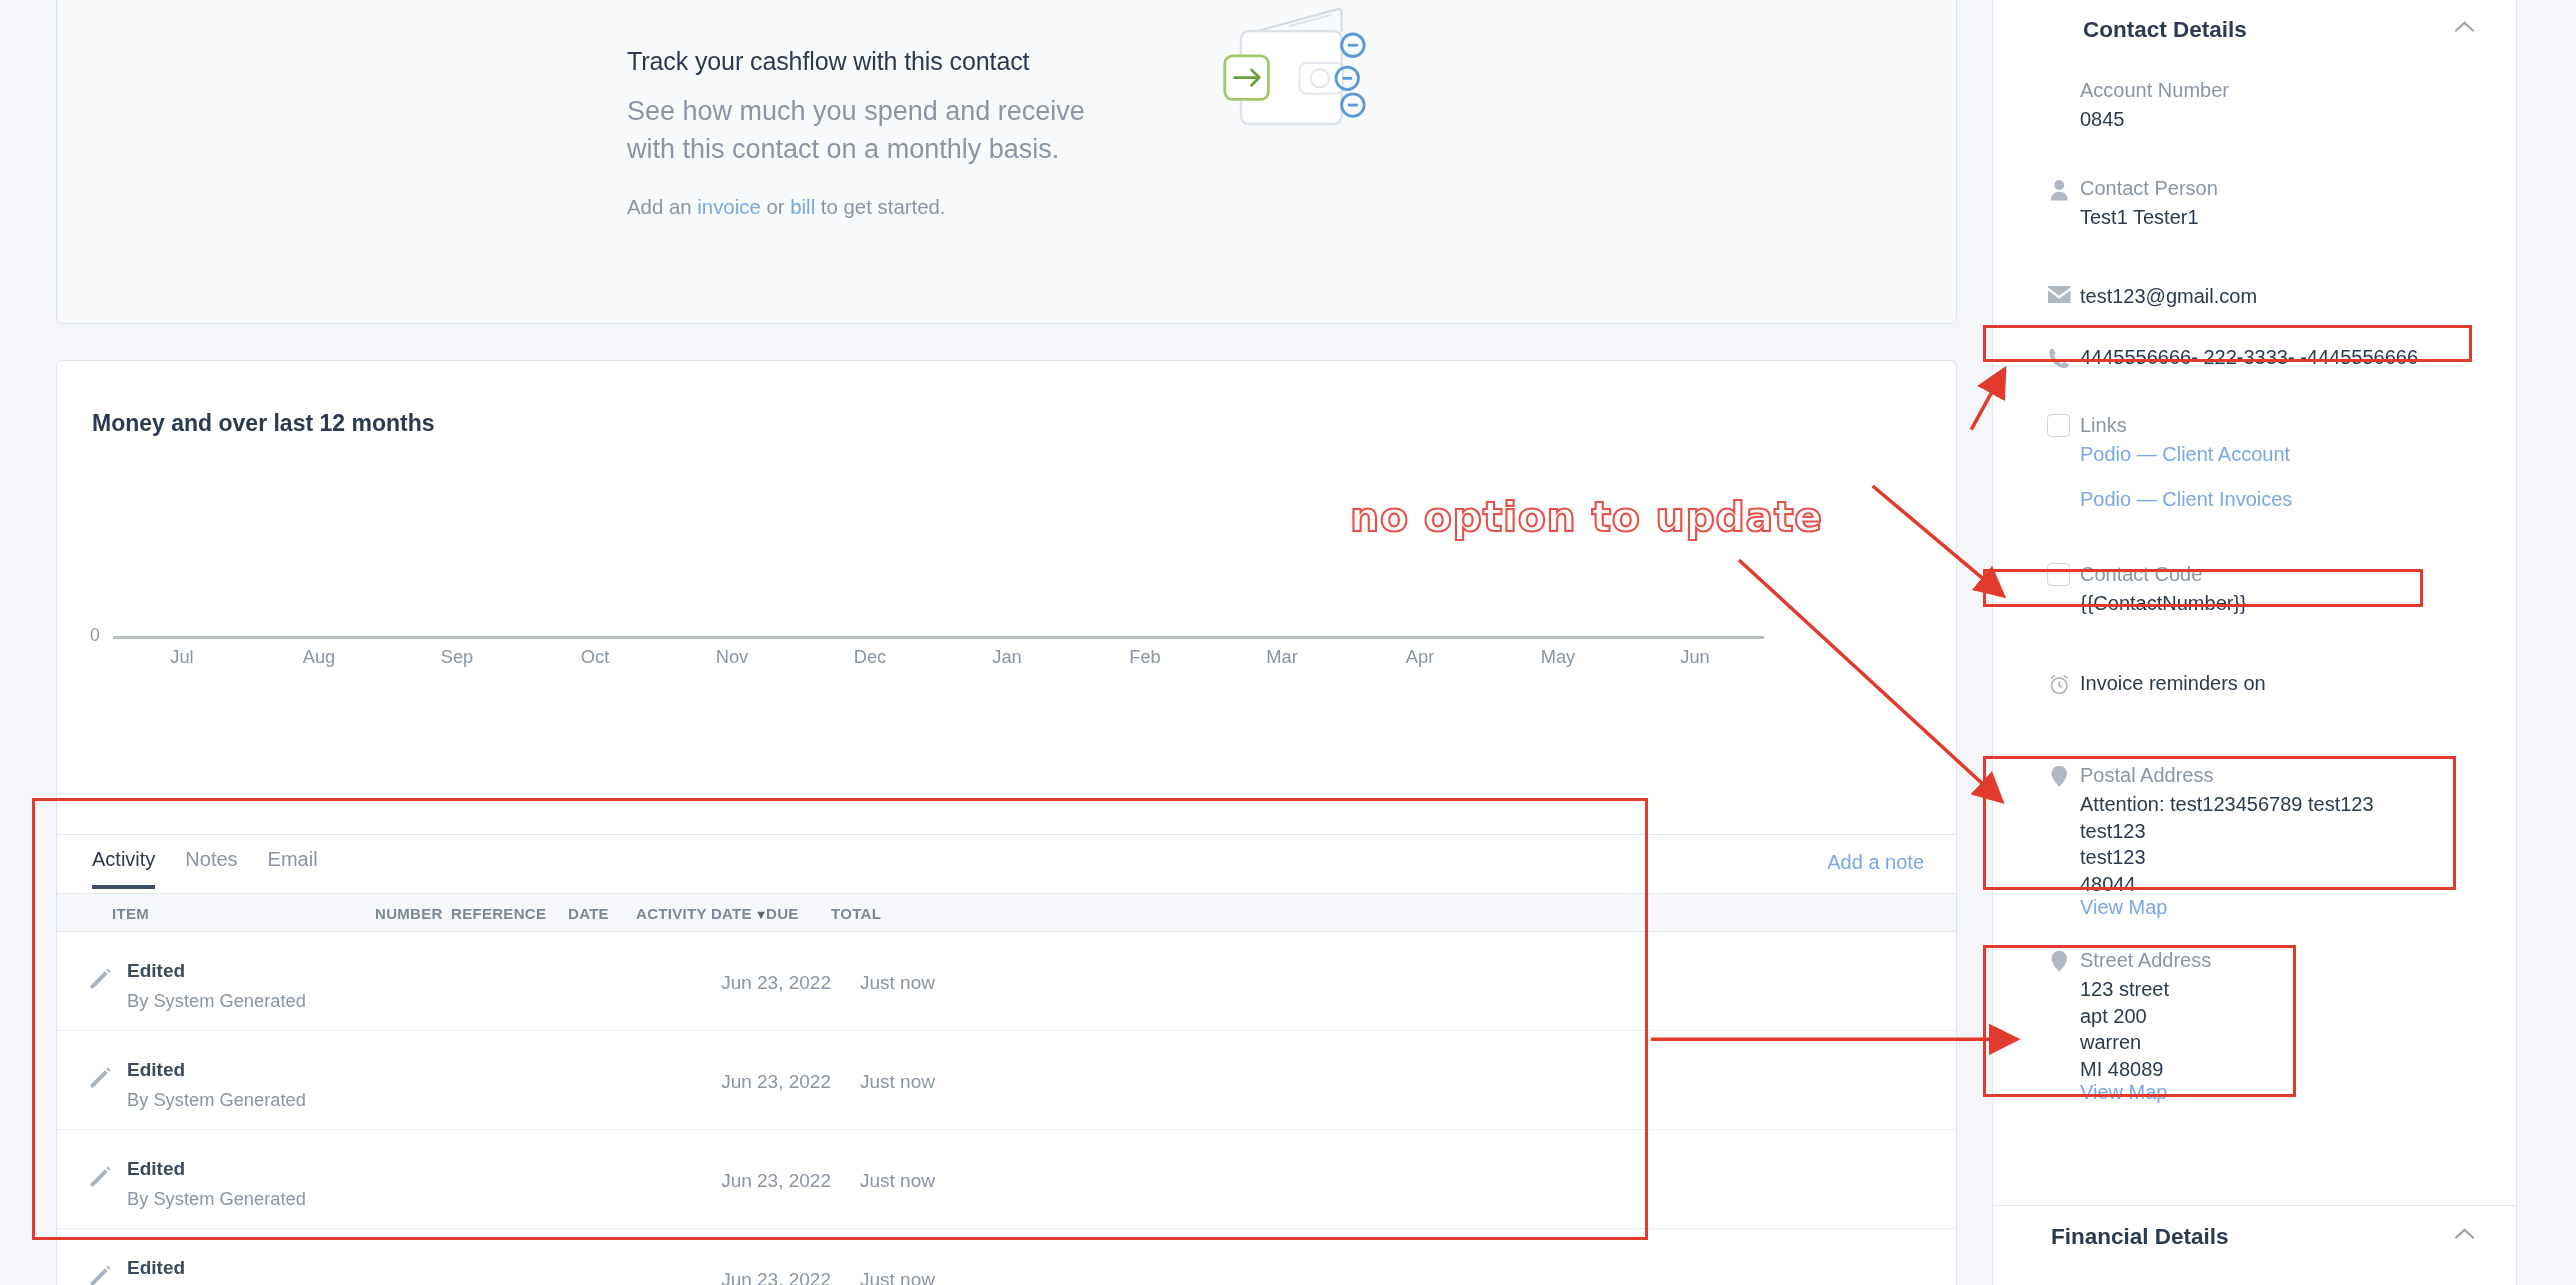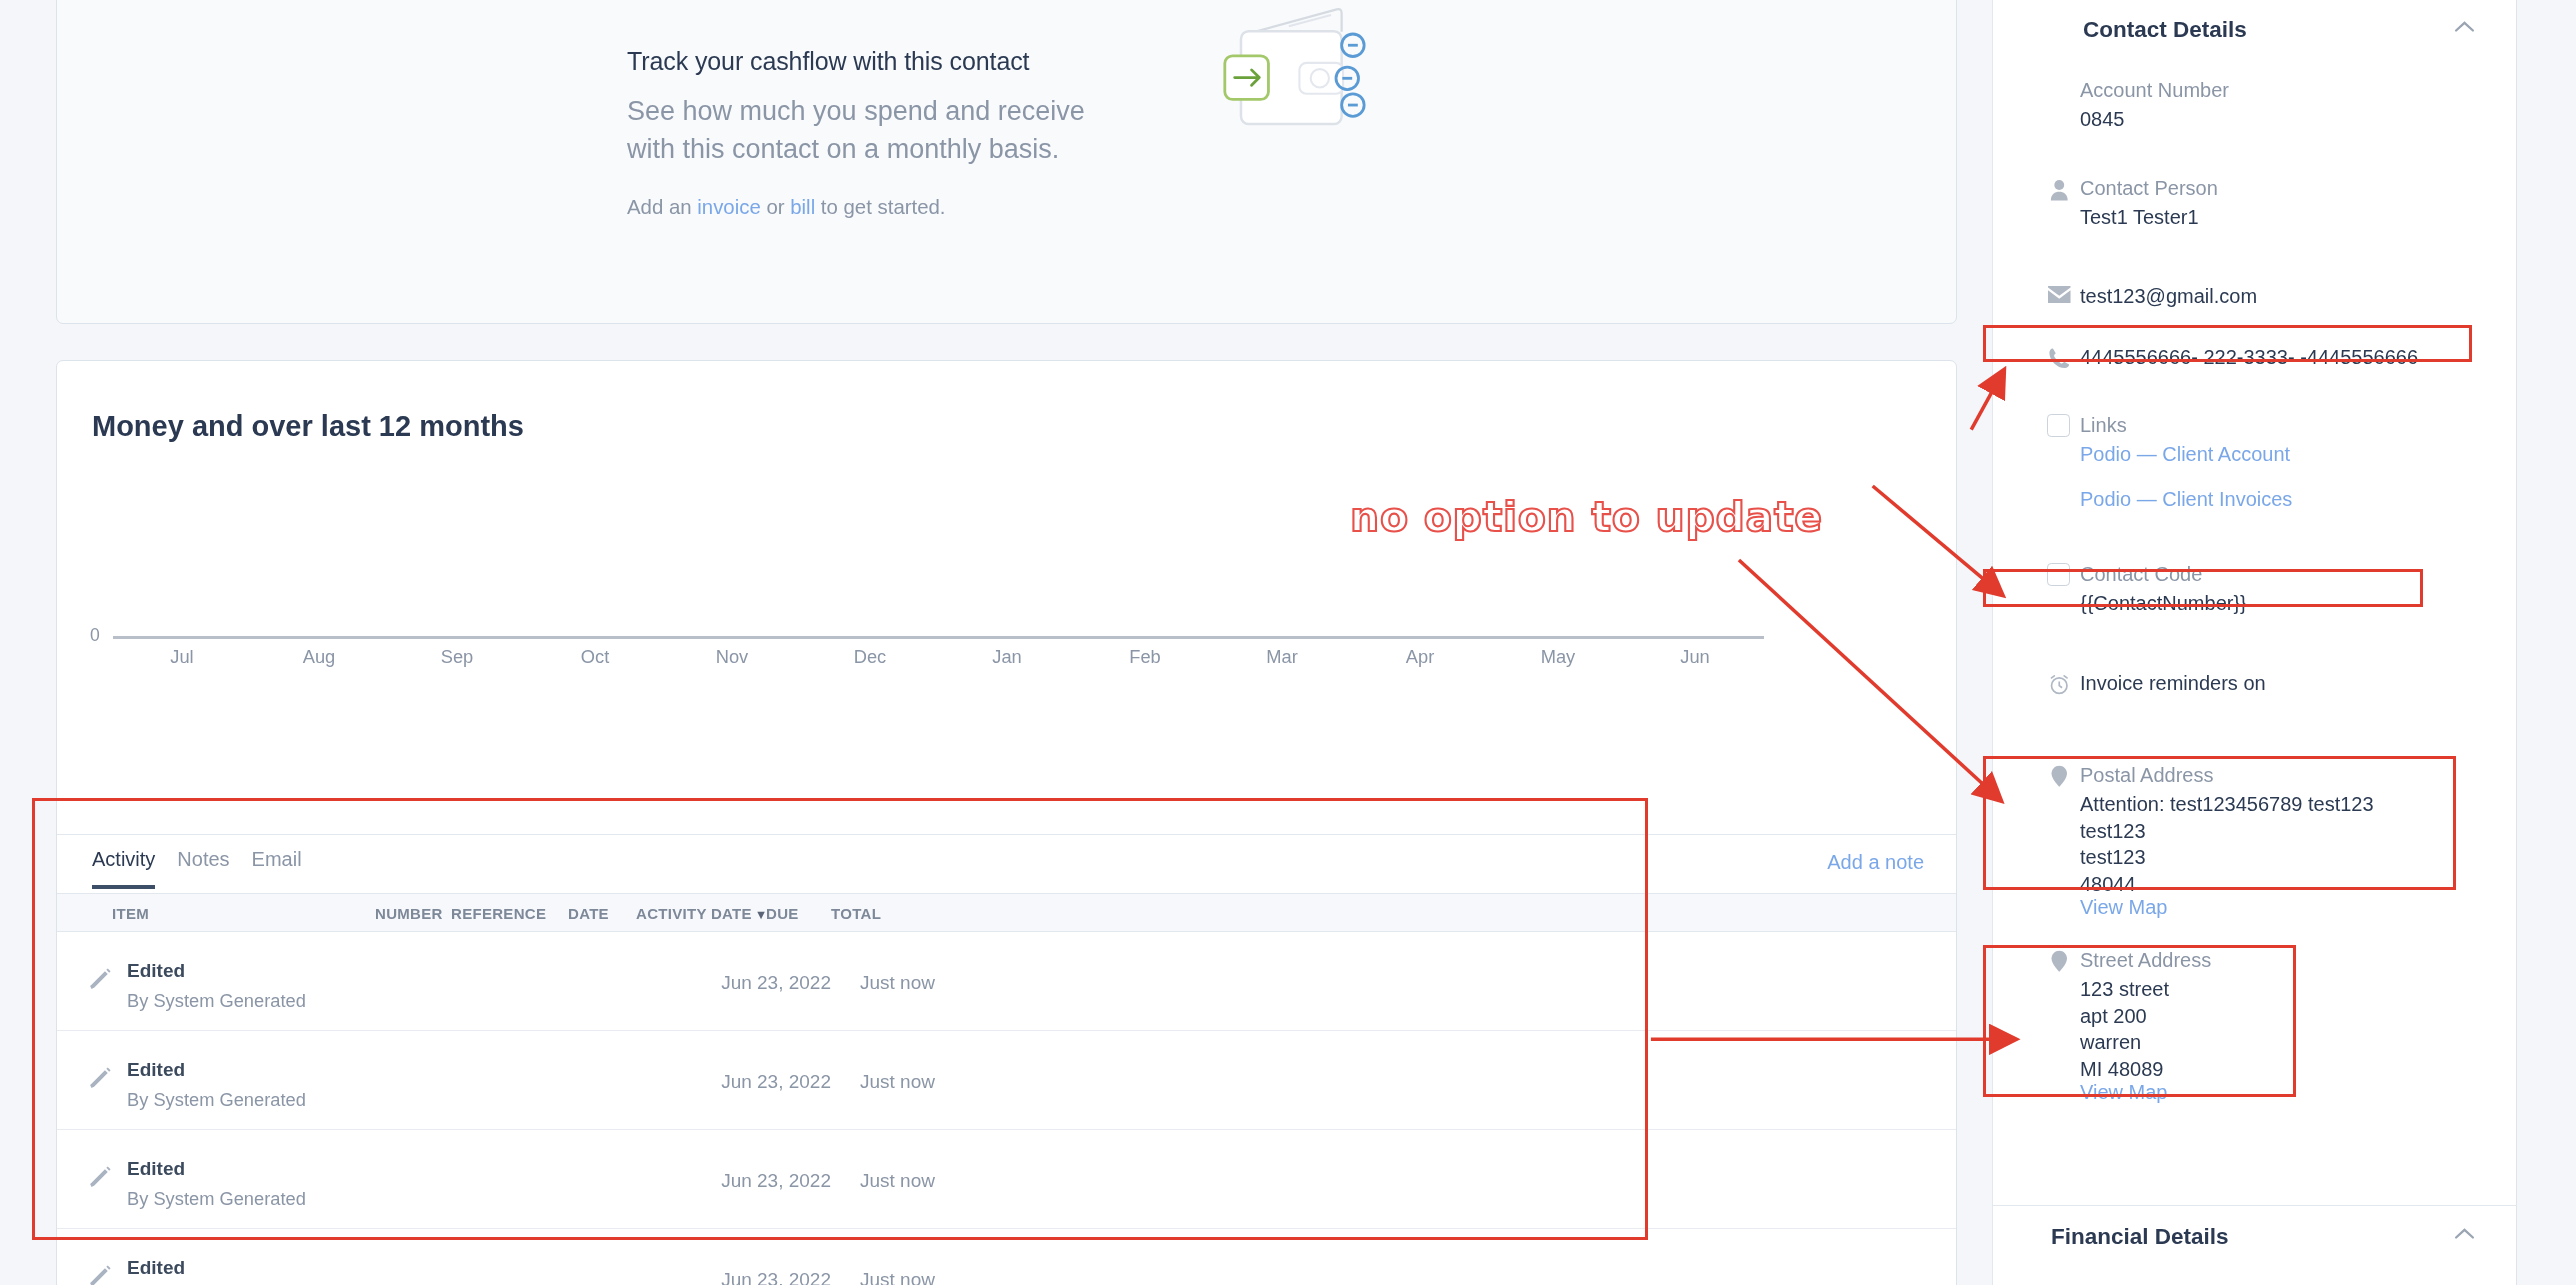--- a/index.html
+++ b/index.html
@@ -49,21 +49,21 @@
   .chart-card {
     position: absolute; left: 56px; top: 360px;
     width: 1901px; height: 943px;
     background: #ffffff;
     border: 0.7px solid #dde3ea;
     border-radius: 7px;
     overflow: hidden;
   }
   .chart-title {
     position: absolute; left: 35px; top: 49px;
-    font-size: 29px; font-weight: bold; color: #2b3a52;
+    font-size: 23px; font-weight: bold; color: #2b3a52;
   }
   .chart-zero {
     position: absolute; left: 33px; top: 264px;
     font-size: 17.6px; color: #8a95a6;
   }
   .chart-axis {
     position: absolute; left: 56px; top: 275px;
     width: 1651px; height: 2.8px; background: #b8bfc9;
   }
   .chart-ticks {
@@ -76,21 +76,21 @@
   }
 
   
   .tabs-row {
     position: absolute; left: 0; top: 473px;
     width: 1901px; height: 59px;
     border-top: 0.7px solid #e3e8ee;
   }
   .tabs {
     position: absolute; left: 35px; top: 12.7px;
-    display: flex; gap: 22px; align-items: flex-end;
+    display: flex; gap: 30px; align-items: flex-end;
   }
   .tab {
     font-size: 20px; color: #8a95a6; padding-bottom: 18.3px;
     cursor: pointer; position: relative;
   }
   .tab.active { color: #2b3a52; font-weight: normal; }
   .tab.active::after {
     content: ""; position: absolute; left: 0; bottom: 0;
     width: 100%; height: 4.2px; background: #3d4f66;
   }

